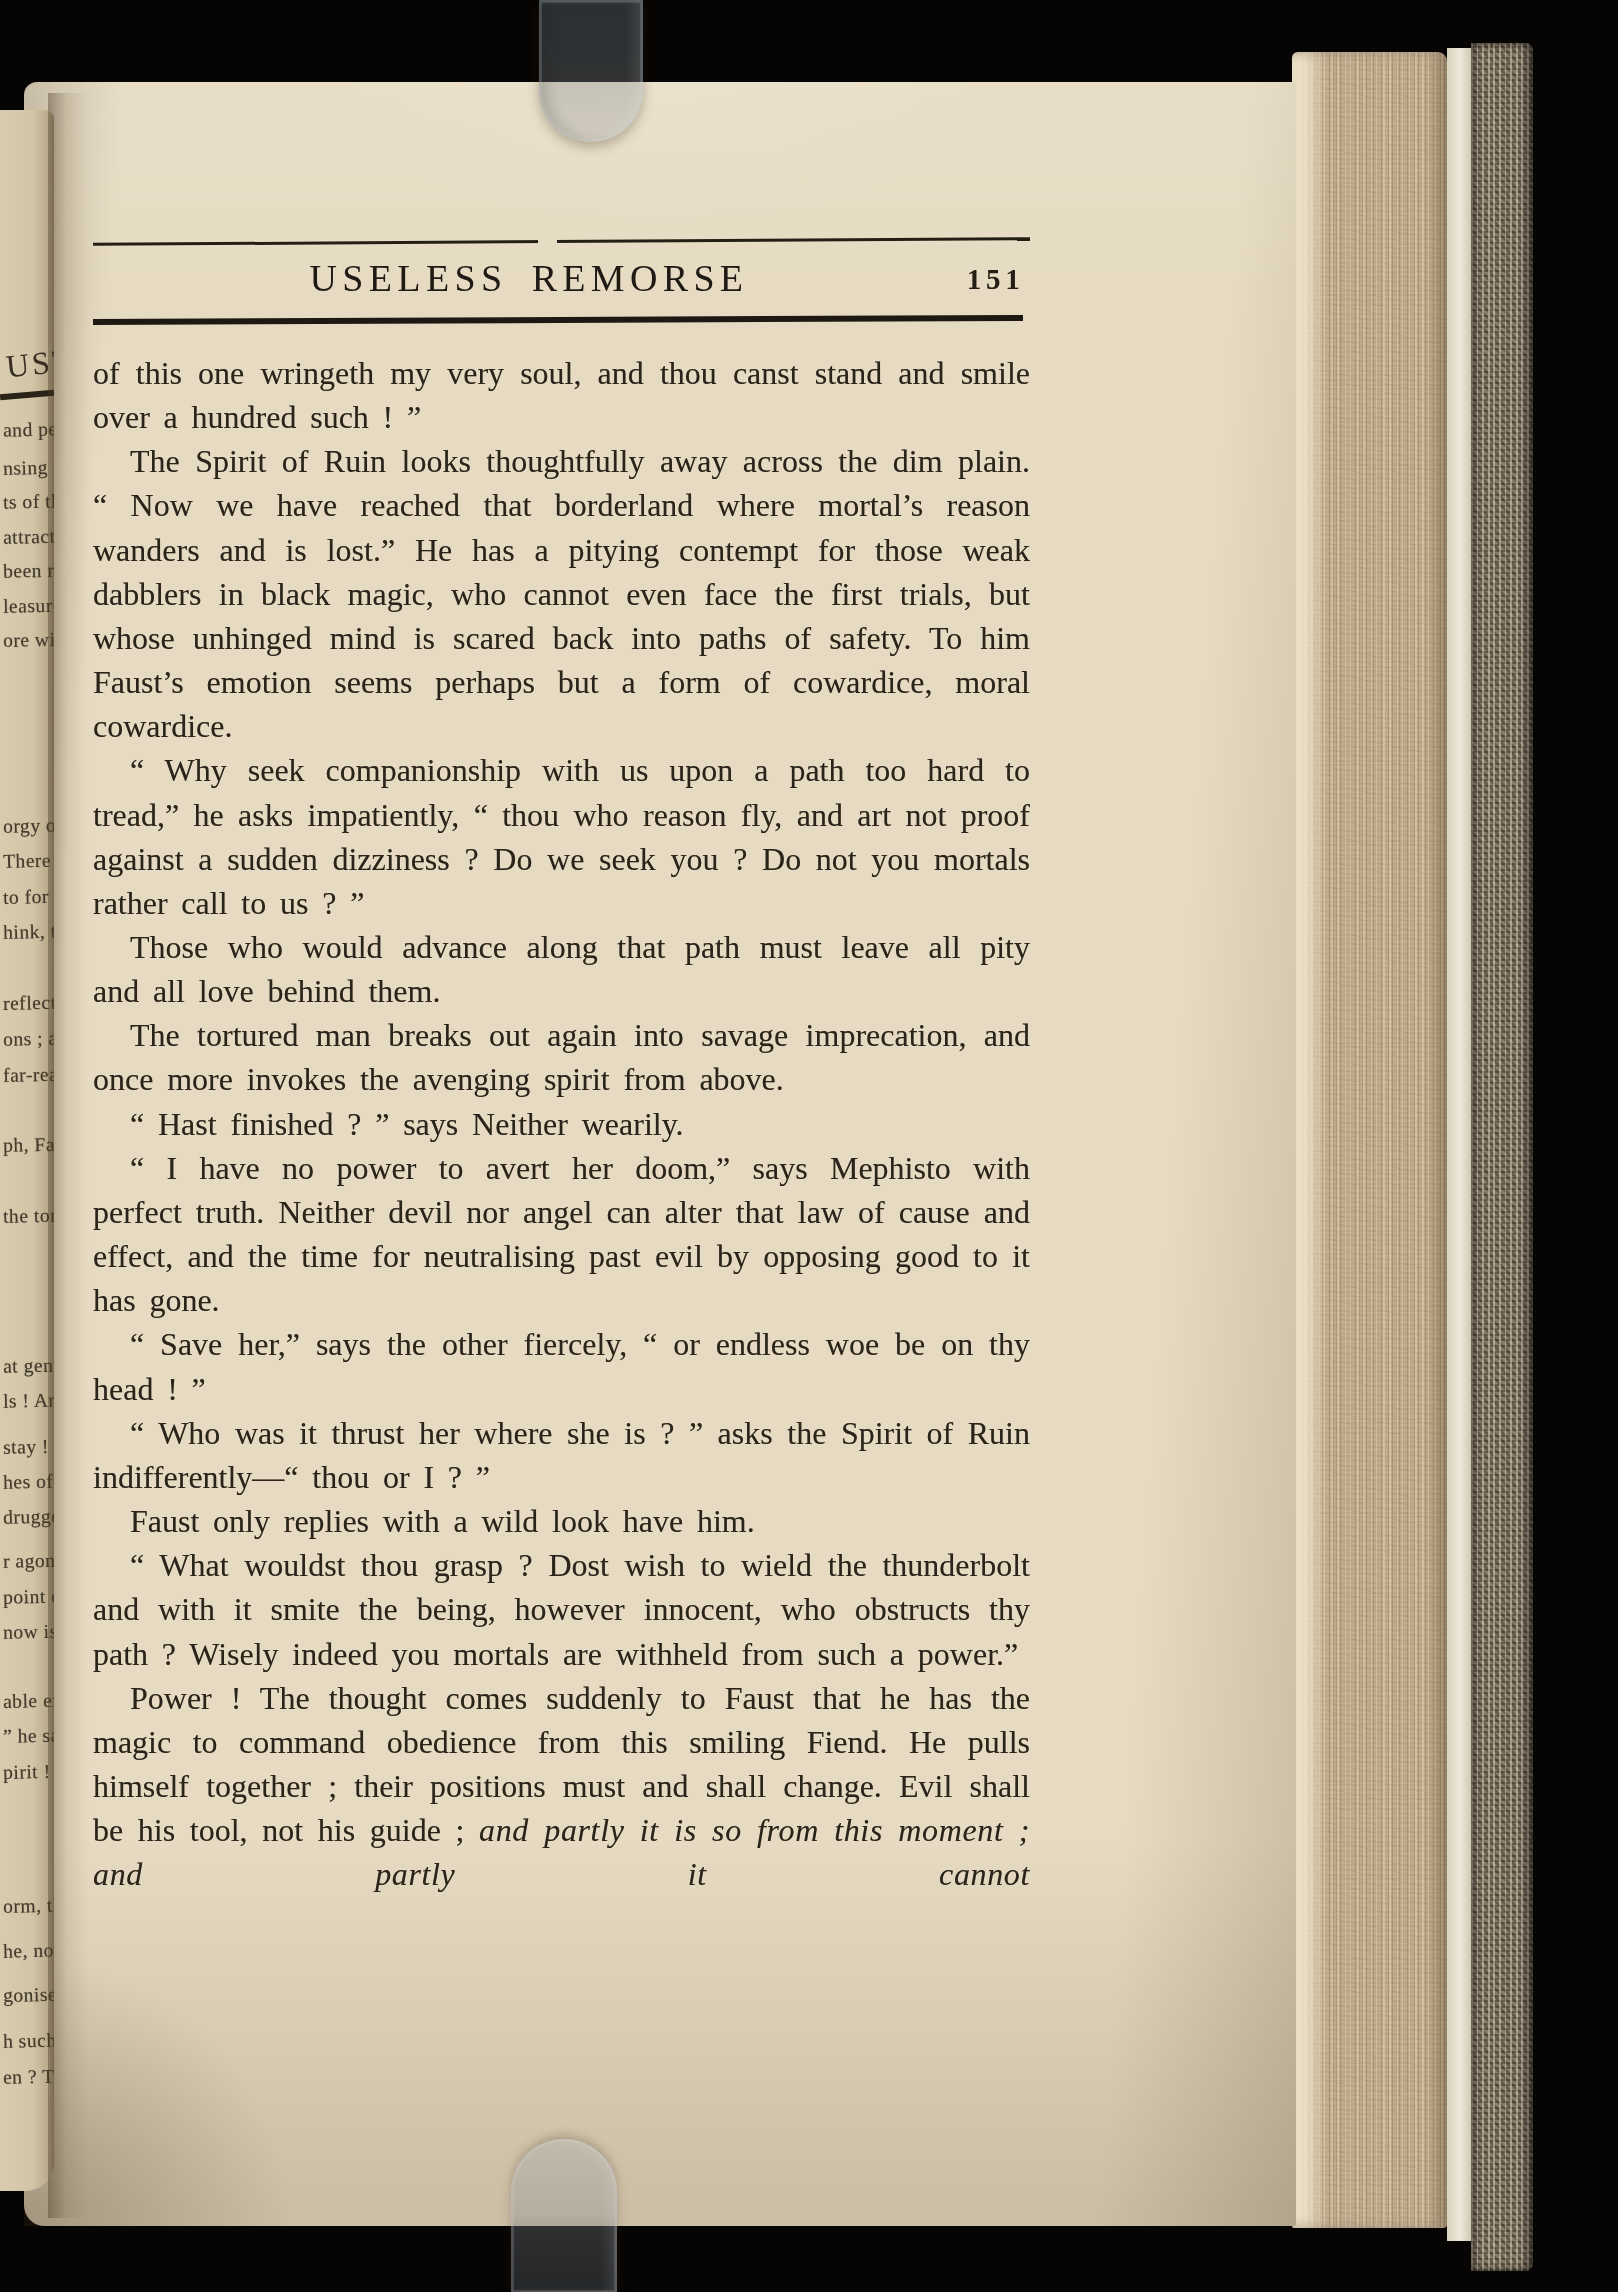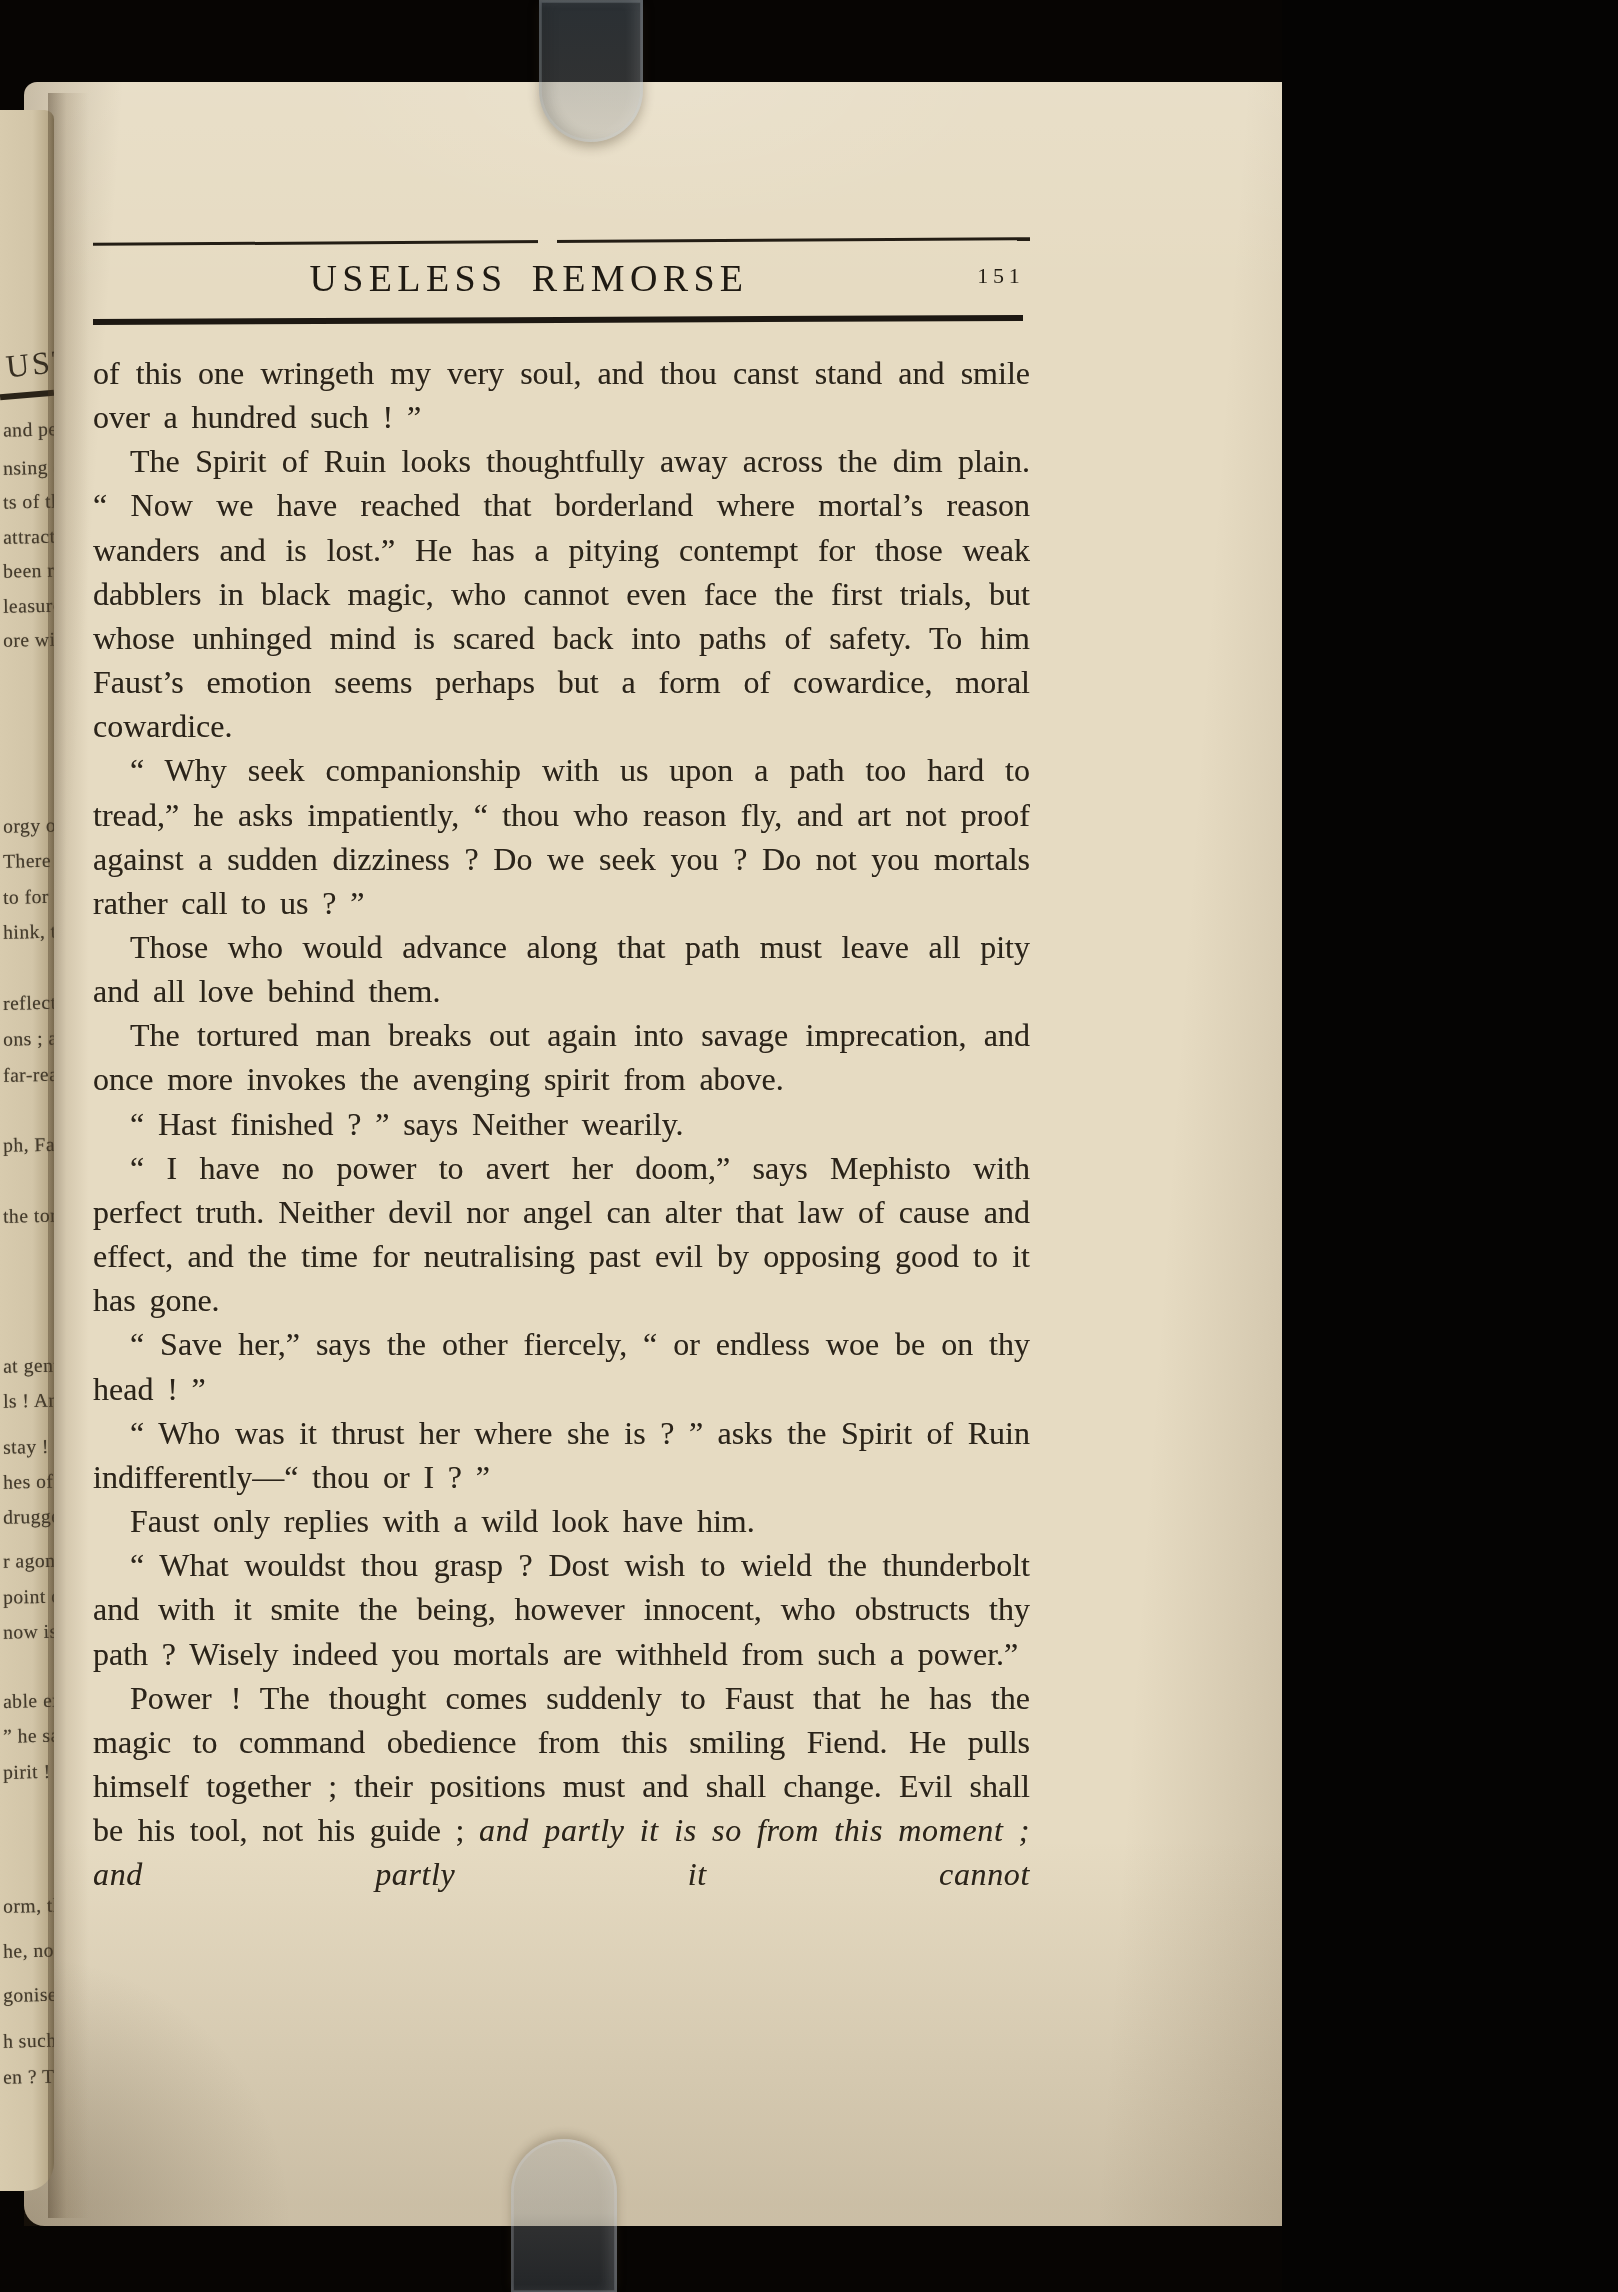--- a/index.html
+++ b/index.html
@@ -1,16 +1,16 @@
 <!DOCTYPE html>
 <html style="font-size:15px"><head>
 <meta charset="utf-8">
 <style>
   html,body{margin:0;padding:0;background:#050403;}
-  .stage{position:relative;width:1282px;height:2292px;background:#070503;overflow:hidden;
+  .stage{position:relative;width:1618px;height:2292px;background:#070503;overflow:hidden;
          font-family:"Liberation Serif","DejaVu Serif",serif;}
 
   
   .cloth{position:absolute;left:1471px;top:43px;width:62px;height:2228px;
     background-color:#7d7260;border-radius:0 7.5px 7.5px 0;
     background-image:
       repeating-linear-gradient(90deg, rgba(225,215,190,0.50) 0 1.9px, rgba(0,0,0,0) 1.9px 5.6px),
       repeating-linear-gradient(0deg, rgba(55,47,37,0.45) 0 1.9px, rgba(0,0,0,0) 1.9px 5.6px),
       repeating-linear-gradient(45deg, rgba(165,152,128,0.28) 0 2.8px, rgba(38,33,26,0.28) 2.8px 5.6px);
     box-shadow:inset -5.6px 0 9.3px rgba(0,0,0,0.55), inset 3.7px 0 5.6px rgba(0,0,0,0.35);}
@@ -54,21 +54,21 @@
   .crease{position:absolute;left:48px;top:93px;width:41px;height:2125px;pointer-events:none;
     background:linear-gradient(90deg, rgba(66,50,30,0.40), rgba(120,100,70,0.16) 45%, rgba(0,0,0,0));}
 
   
   .content{position:absolute;left:69px;top:158px;width:937px;color:#2b241a;}
   .rule-thin{height:2.8px;width:100%;transform:rotate(-0.35deg);
     background:linear-gradient(90deg,#241e15 0 47.5%, rgba(0,0,0,0) 47.5% 49.5%, #241e15 49.5%);}
   .header-row{position:relative;height:69px;margin-top:5.6px;}
   .title{position:absolute;left:0;right:65px;text-align:center;top:7.5px;
     font-size:38px;letter-spacing:0.14em;word-spacing:0.25em;color:#1f1a13;}
-  .pagenum{position:absolute;right:5.6px;top:15px;font-size:22px;letter-spacing:4.7px;color:#241e15;}
+  .pagenum{position:absolute;right:5.6px;top:15px;font-size:29px;letter-spacing:4.7px;color:#241e15;font-weight:bold;}
   .rule-thick{height:5.6px;width:99.2%;background:#1d1812;transform:rotate(-0.25deg);}
   .body{margin-top:28px;font-size:32px;line-height:1.38;text-align:justify;
     word-spacing:0.18em;color:#2b241a;text-shadow:0 0 0.6px rgba(43,36,26,0.35);}
   .body p{margin:0;text-indent:37px;font-family:Liberation Serif, serif;}
   .body p.noindent{text-indent:0;}
   .body p.justify-last{text-align-last:justify;}
   .body i{letter-spacing:0.02em;}
 
   
   .clip-top{position:absolute;left:539px;top:0;width:104px;height:142px;

